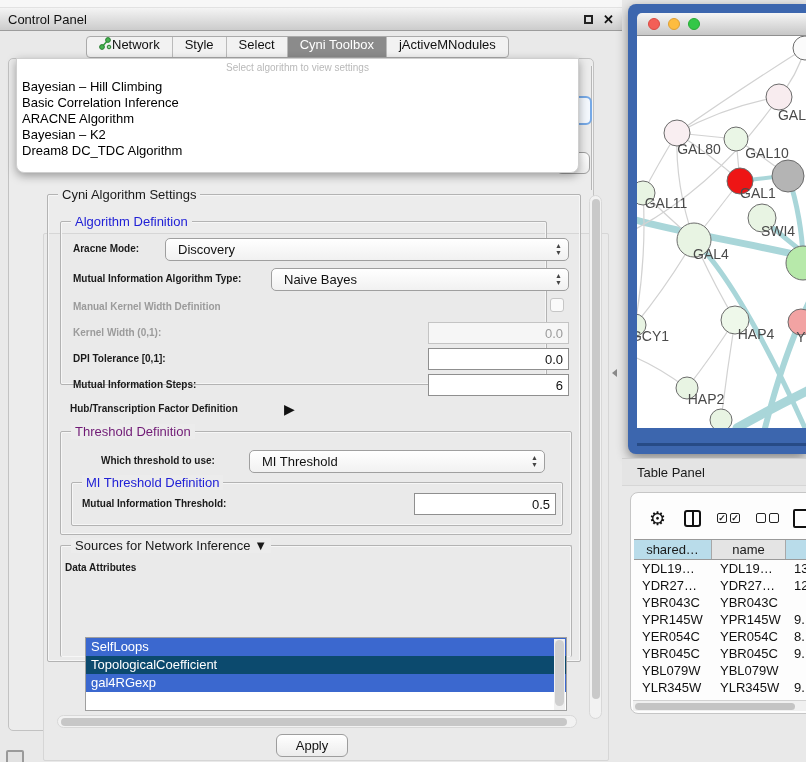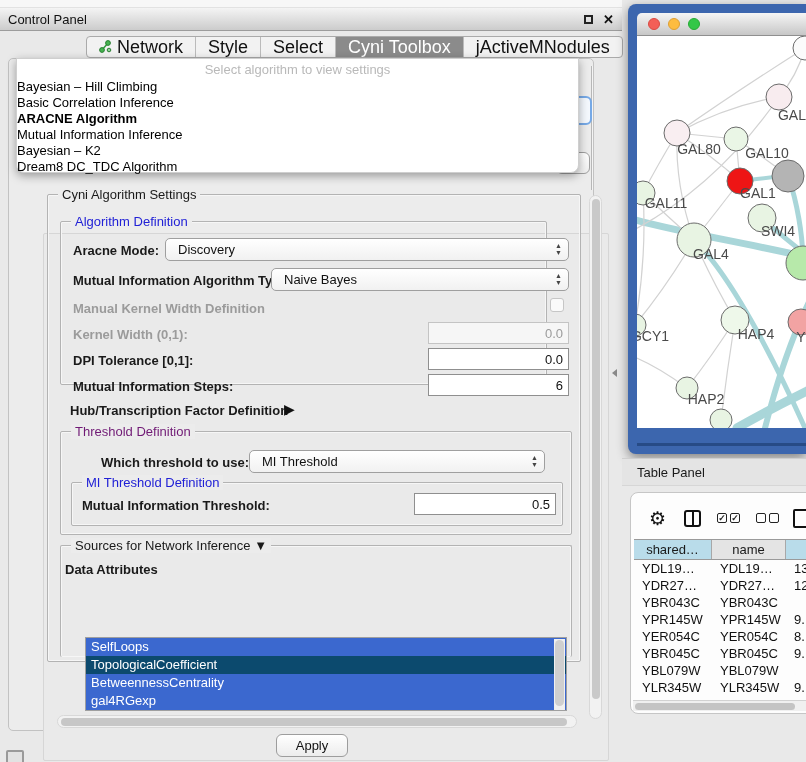--- a/index.html
+++ b/index.html
@@ -13,38 +13,38 @@
   #cp-titlebar { left:0; top:8px; width:622px; height:23px;
     background:linear-gradient(#f4f4f4,#cccccc); border-bottom:1px solid #9c9c9c;
     display:flex; align-items:center; padding:0 8px; }
   #cp-title { font-size:13px; color:#111; }
   #cp-titlebar .spacer { flex:1; }
   .float-glyph { width:9px; height:9px; border:2px solid #222; margin-right:10px; }
   .close-glyph { font-weight:bold; font-size:13px; color:#111; }
 
   #cp-tabs { left:86px; top:36px; height:22px; display:flex;
     border:1px solid #aaa; border-radius:4px; background:#f2f2f2; overflow:hidden; }
-  .tab { padding:0 12px; display:flex; align-items:flex-start; gap:5px; font-size:18px;
+  .tab { padding:0 12px; display:flex; align-items:flex-start; font-size:13px;
     border-right:1px solid #bbb; color:#111; white-space:nowrap; }
   .tab:last-child { border-right:none; }
   .tab.sel { background:#8b8b8b; color:#fff; }
 
   #cp-panel { left:8px; top:58px; width:586px; height:673px; background:#ececec;
     border:1px solid #c2c2c2; border-radius:5px; }
   #settings-wrap { left:34px; top:174px; width:566px; height:528px; background:#eaeaea;
     border:1px solid #d6d6d6; border-radius:2px; }
 
   .groupbox { position:absolute; border:1px solid #b3b3b3; border-radius:2px;
     box-shadow:inset 0 0 0 1px #f6f6f6; }
   .grouplabel { position:absolute; top:-8px; left:10px; background:#ececec; padding:0 4px;
     font-size:13px; white-space:nowrap; }
   .blue-title { color:#2121d6; }
   .green-title { color:#701a75; }
 
-  .fieldlabel { position:absolute; font-weight:bold; font-size:13px; color:#1a1a1a; white-space:nowrap; }
+  .fieldlabel { position:absolute; font-weight:bold; font-size:10px; color:#1a1a1a; white-space:nowrap; }
   .fieldlabel.disabled { color:#9b9b9b; }
 
   .combo { position:absolute; height:23px; background:linear-gradient(#ffffff,#f1f1f1);
     border:1px solid #9f9f9f; border-radius:5px; display:flex; align-items:center;
     padding-left:12px; font-size:13px; color:#111; }
   .combo .stepper { position:absolute; right:6px; top:3px; display:flex; flex-direction:column;
     line-height:7px; font-size:7px; color:#444; }
 
   .numfield { position:absolute; height:22px; border:1px solid #8f8f8f; background:#fff;
     font-size:13px; text-align:right; padding-right:5px; font-family:"Liberation Sans",sans-serif; color:#111; }
@@ -65,23 +65,23 @@
   .vthumb { position:absolute; background:#c9c9c9; border-radius:6px; }
 
   #apply-btn { left:267px; top:675px; width:72px; height:23px;
     background:linear-gradient(#ffffff,#ececec); border:1px solid #9d9d9d; border-radius:6px;
     font-size:13px; font-family:"Liberation Sans",sans-serif; color:#111; }
 
   
   #algo-dropdown { left:16px; top:58px; width:563px; height:115px; background:#fff;
     border:1px solid #cfcfcf; border-radius:0 0 8px 8px;
     box-shadow:0 3px 10px rgba(0,0,0,.35); z-index:30; padding-top:3px; }
-  #algo-placeholder { text-align:center; color:#b9b9b9; font-size:13px; height:17px; }
-  .algo-item { height:16px; line-height:16px; font-size:13px; color:#000; white-space:nowrap; }
-  .algo-item.sel { font-weight:bold; }
+  #algo-placeholder { text-align:center; color:#b9b9b9; font-size:10px; height:17px; }
+  .algo-item { padding-left:5px; height:16px; line-height:16px; font-size:13px; color:#000; white-space:nowrap; }
+  .algo-item.sel { font-weight:normal; }
 
   
   #hidden-group-edge { left:588px; top:66px; width:4px; height:124px;
     border-right:1px solid #b7b7b7; box-shadow:1px 0 0 #f4f4f4; z-index:5; }
   #hidden-stepper { left:571px; top:96px; width:21px; height:29px; border:2px solid #76a9e6;
     border-radius:6px; background:#f4f8fd; z-index:6; }
   #hidden-combo-sliver { left:556px; top:152px; width:34px; height:22px; border:1px solid #9f9f9f;
     border-radius:6px; background:linear-gradient(#fff,#eee); z-index:5; }
 
   #mini-btn { left:6px; top:750px; width:18px; height:14px; border:2px solid #9a9a9a;
@@ -230,21 +230,20 @@
           <span> ▼</span>
         </span>
         <span class="fieldlabel" style="left:4px;top:16px;">Data Attributes</span>
       </div>
     </div>
 
     <div id="attr-list" class="abs">
       <div id="attr-items">
           <div class="attr-item" style="background: rgb(59, 104, 207);">SelfLoops</div>
           <div class="attr-item" style="background: #0c4a6e;">TopologicalCoefficient</div>
-          <div class="attr-item" style="background: rgb(59, 104, 207);">BetweennessCentrality</div>
           <div class="attr-item" style="background: rgb(59, 104, 207);">gal4RGexp</div>
         </div>
       <div id="attr-scroll">
           <div id="attr-thumb"></div>
         </div>
     </div>
 
     <div class="hscroll" style="left:48px;top:656px;width:520px;height:13px;">
       <div class="hthumb" style="left:3px;top:2px;width:506px;height:8px;"></div>
     </div>
@@ -259,21 +258,20 @@
   <div id="hidden-group-edge" class="abs"></div>
   <div id="hidden-stepper" class="abs"></div>
   <div id="hidden-combo-sliver" class="abs"></div>
 
   <div id="algo-dropdown" class="abs">
     <div id="algo-placeholder">Select algorithm to view settings</div>
     <div id="algo-items">
         <div class="algo-item">Bayesian – Hill Climbing</div>
         <div class="algo-item">Basic Correlation Inference</div>
         <div class="algo-item sel">ARACNE Algorithm</div>
-        <div class="algo-item">Mutual Information Inference</div>
         <div class="algo-item">Bayesian – K2</div>
         <div class="algo-item">Dream8 DC_TDC Algorithm</div>
       </div>
   </div>
 
   <div id="mini-btn" class="abs"></div>
   <div id="split-arrow" class="abs"></div>
 
   <div id="net-window" class="abs">
     <div id="net-titlebar">

